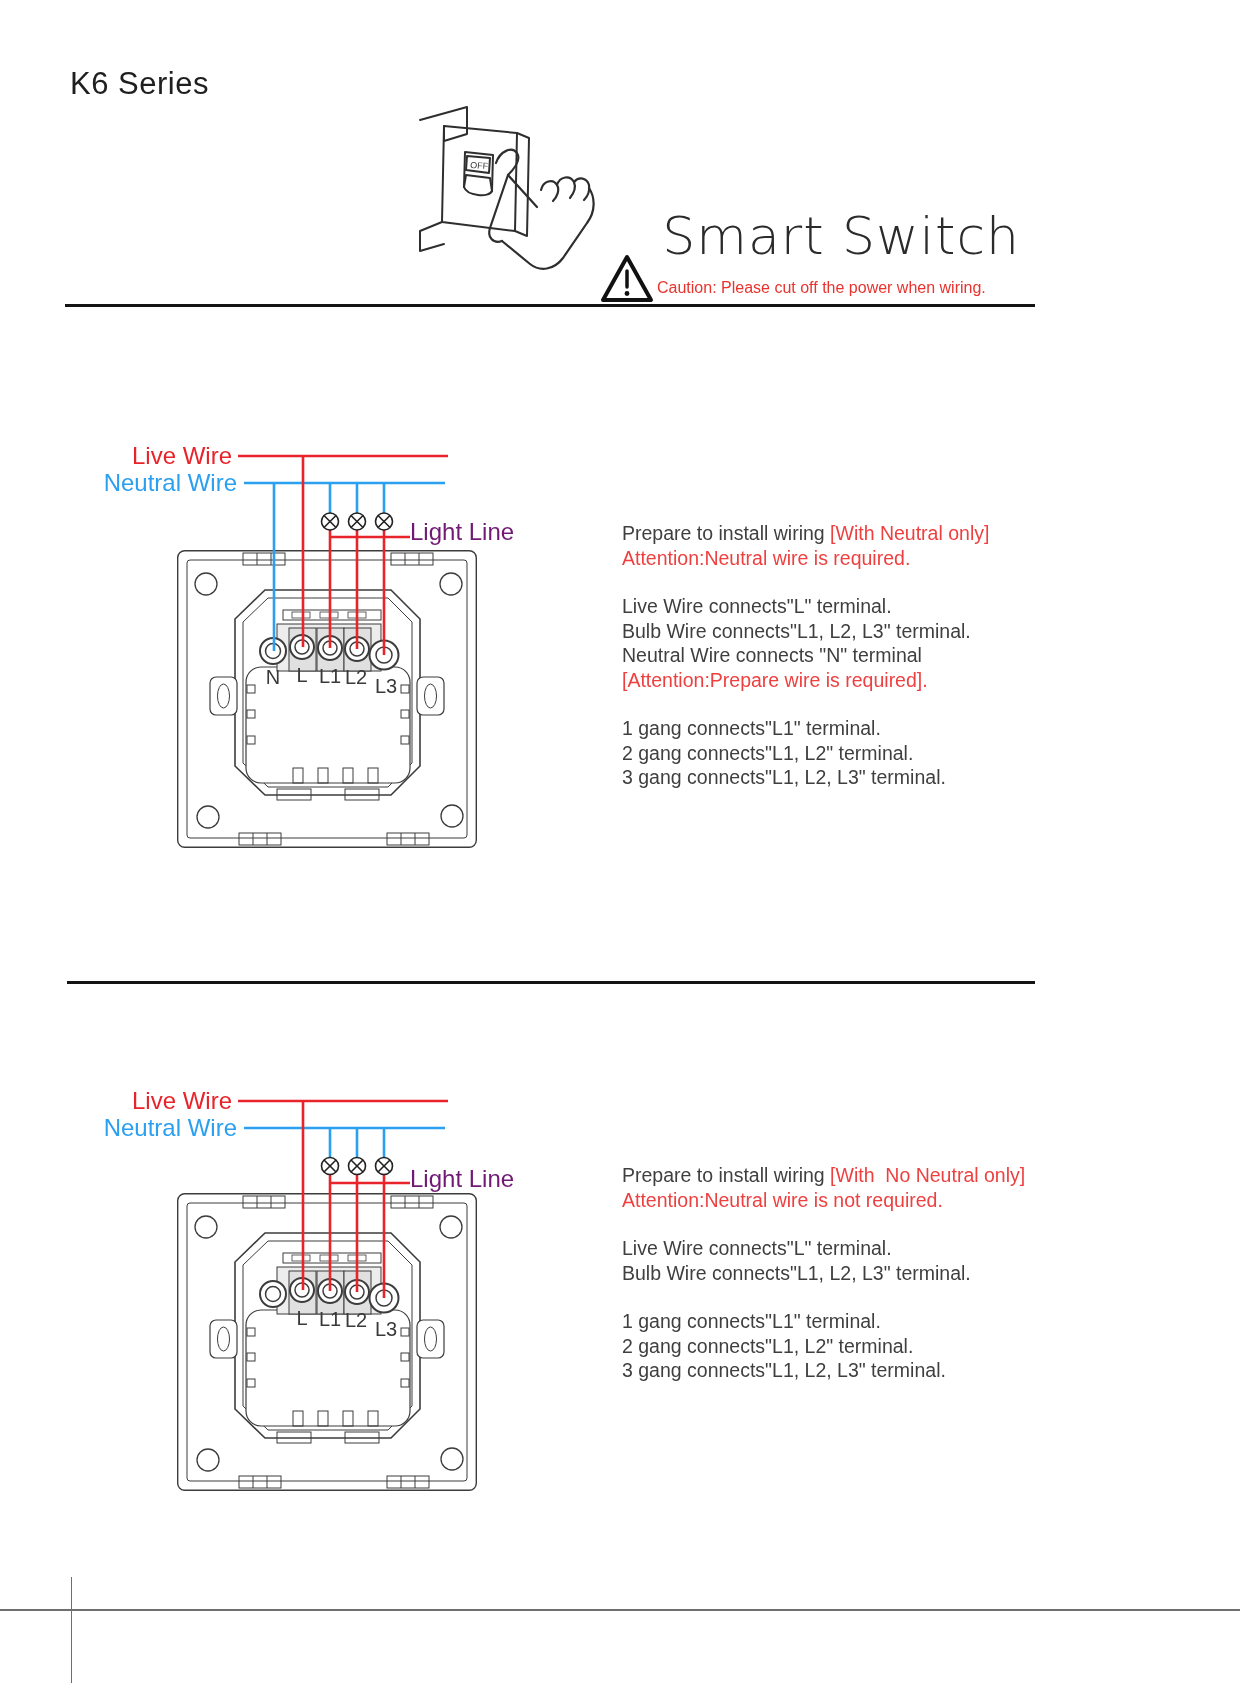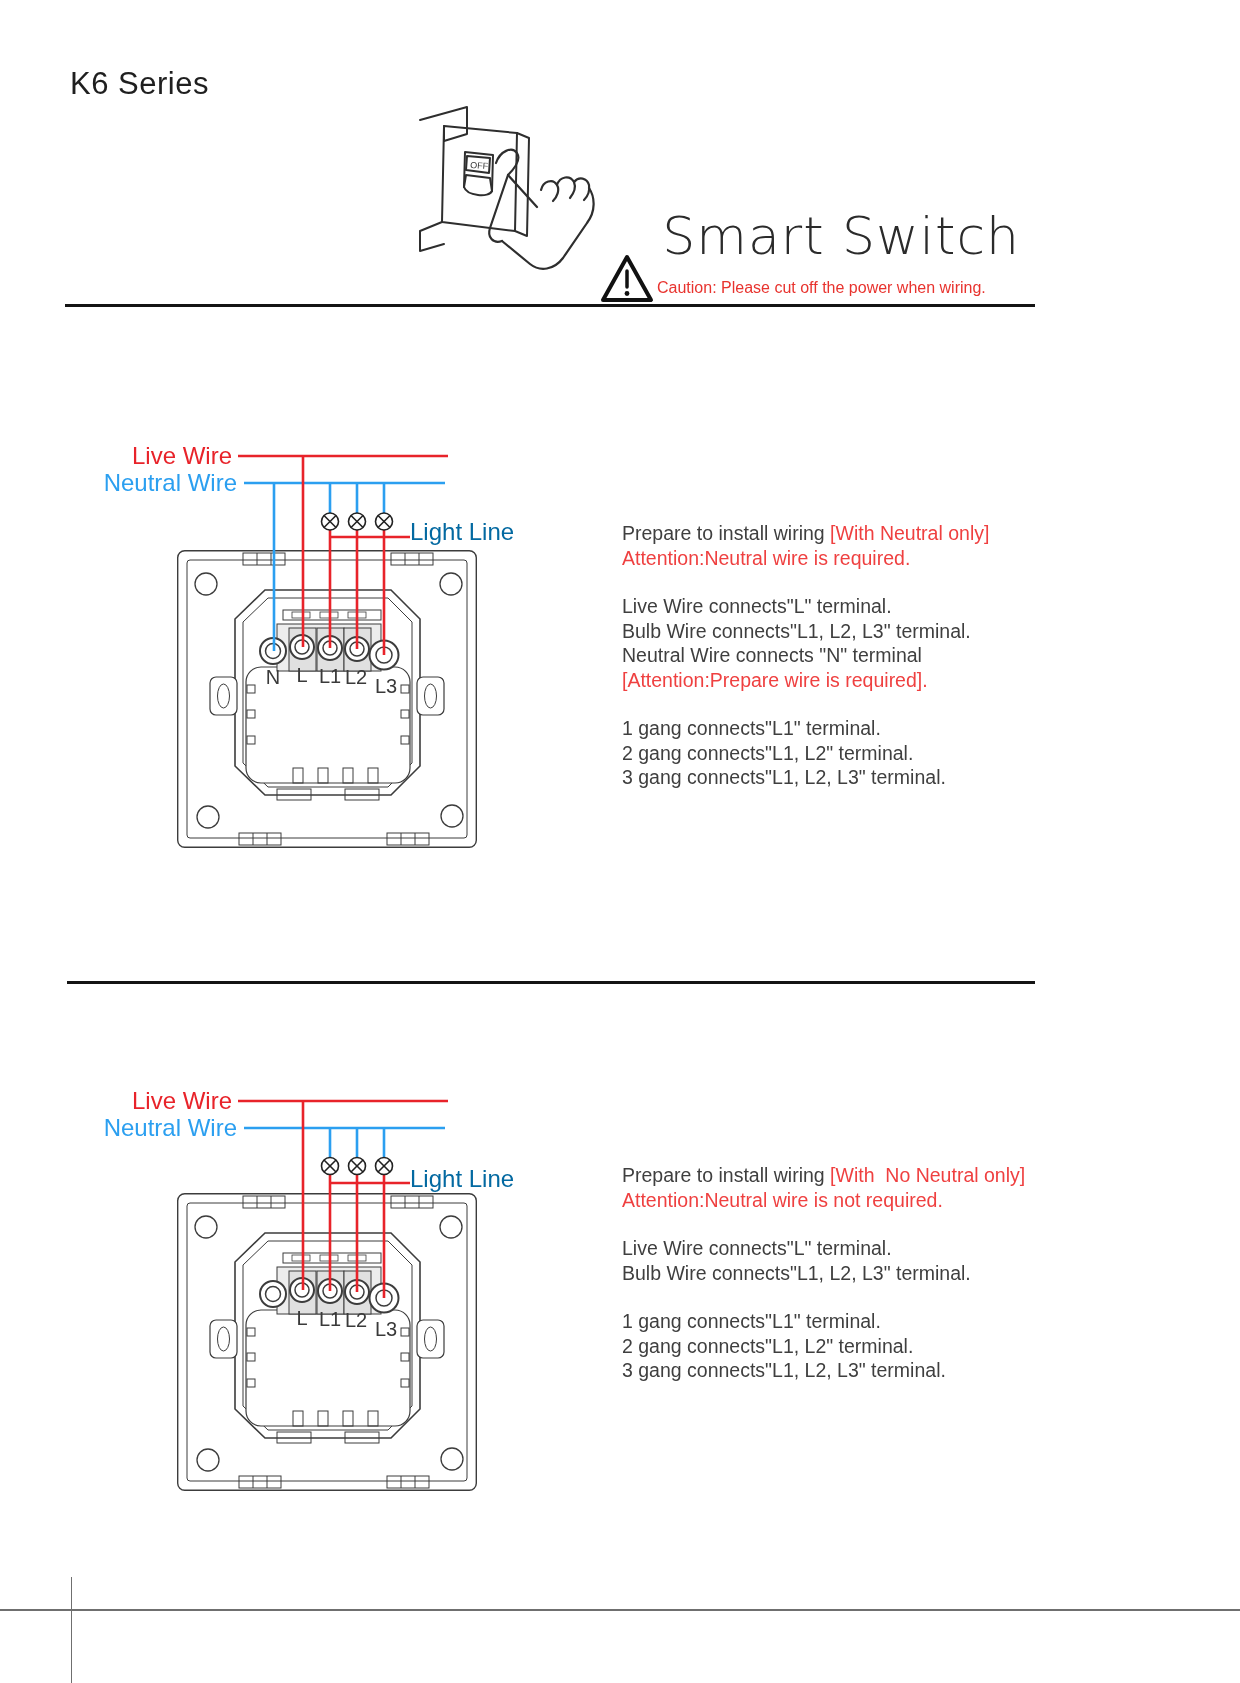--- a/index.html
+++ b/index.html
@@ -12,21 +12,21 @@
   .title-left{left:66px;top:219px;}
   .title-right{right:220px;top:206px;}
   .caution{left:657px;top:279px;font-size:16px;color:#e8332e;}
   .rule{background:#141414;height:3px;}
   .rule-header{left:65px;top:304px;width:970px;}
   .rule-middle{left:67px;top:981px;width:968px;}
   
   .wire-label{font-size:24px;line-height:24px;}
   .live{color:#e8232a;}
   .neutral{color:#2b9ff0;}
-  .lightline{color:#0369a1;}
+  .lightline{color:#701a75;}
   
   .t-label{font-size:20px;color:#3a3a3a;transform:translateX(-50%);line-height:20px;}
   
   .instr{width:430px;font-size:19.5px;line-height:24.5px;color:#3f3f3f;}
   .instr p{margin:0;}
   .gap{height:24px;}
   .red{color:#ef4040;}
   .note{white-space:pre-wrap;}
   
   .foot-h{left:0;top:1609px;width:1240px;height:2px;background:#6f6f6f;}

